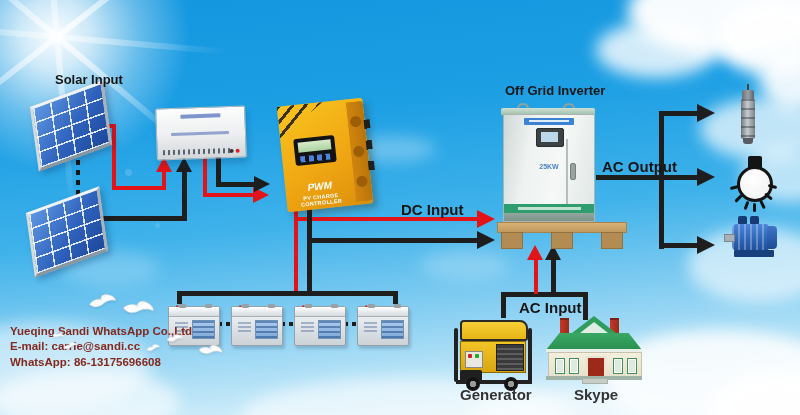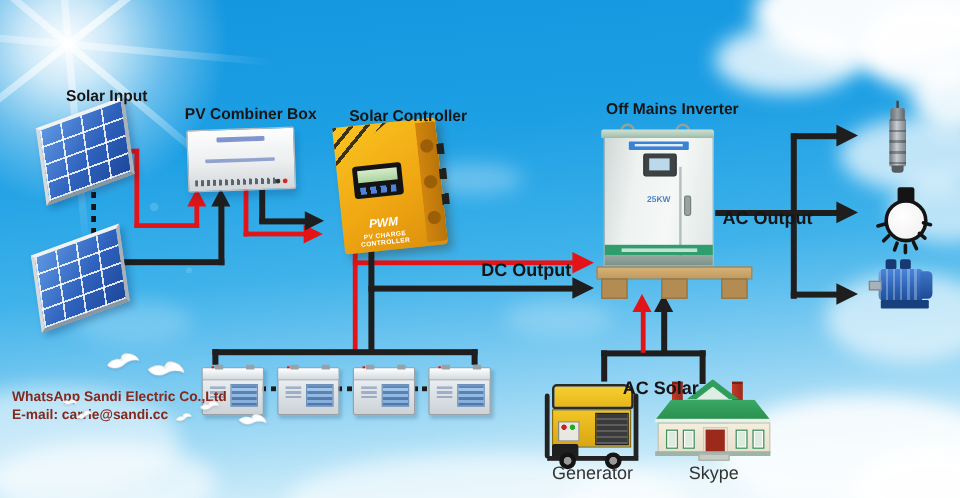--- a/index.html
+++ b/index.html
@@ -22,22 +22,22 @@
   .ar{position:absolute;width:0;height:0;}
   .ar-r-red{border-top:8px solid transparent;border-bottom:8px solid transparent;border-left:16px solid #e31418;}
   .ar-r-blk{border-top:8px solid transparent;border-bottom:8px solid transparent;border-left:16px solid #1e1e1e;}
   .ar-u-red{border-left:8px solid transparent;border-right:8px solid transparent;border-bottom:15px solid #e31418;}
   .ar-u-blk{border-left:8px solid transparent;border-right:8px solid transparent;border-bottom:15px solid #1e1e1e;}
   .big{border-top-width:9px;border-bottom-width:9px;border-left-width:18px;}
   .dots{position:absolute;background:repeating-linear-gradient(180deg,#151515 0 5px,transparent 5px 10px);}
   .bdash{position:absolute;height:4px;background:repeating-linear-gradient(90deg,#1c1c1c 0 4px,transparent 4px 8px);}
   
   .lbl{position:absolute;font:700 13px "Liberation Sans",sans-serif;color:#161616;white-space:nowrap;z-index:6;}
-  .lbl.flow{font-size:15px;margin-top:16px;}
-  .lbl.load{font-size:15px;font-weight:400;color:#333;}
+  .lbl.flow{font-size:15px;}
+  .lbl.load{font-size:15px;font-weight:700;color:#333;}
   .title{position:absolute;left:282px;top:30px;width:360px;text-align:center;
     font:700 30px "Liberation Sans",sans-serif;letter-spacing:.3px;color:#32282a;z-index:6;white-space:nowrap;}
   .contact{position:absolute;left:10px;top:324px;z-index:6;font:700 11.5px "Liberation Sans",sans-serif;
     color:#84291e;line-height:15.3px;white-space:nowrap;}
   
   .panel{position:absolute;width:72px;height:58px;z-index:5;
     border:3px solid;border-color:#f0f2f4 #aab2b8 #8d969c #d5dadd;
     box-shadow:3px 4px 6px rgba(0,20,70,.25);
     background:
       repeating-linear-gradient(90deg,rgba(255,255,255,.85) 0 1.5px,transparent 1.5px 18px),
@@ -386,32 +386,31 @@
   <div class="motor">
     <span class="mot-box" style="left:16px"></span>
     <span class="mot-box" style="left:28px"></span>
     <span class="mot-body"></span>
     <span class="mot-cap"></span>
     <span class="mot-shaft"></span>
     <span class="mot-base"></span>
   </div>
 
   <div class="lbl" style="left:55px;top:72px">Solar Input</div>
-  <div class="lbl" style="left:154px;top:87px">PV Combiner Box</div>
-  <div class="lbl" style="left:291px;top:89px">Solar Controller</div>
-  <div class="lbl" style="left:505px;top:83px">Off Mains Inverter</div>
-  <div class="lbl flow" style="left:401px;top:201px">DC Output</div>
+  <div class="lbl" style="left:505px;top:83px">Off Grid Inverter</div>
+  <div class="lbl flow" style="left:401px;top:201px">DC Input</div>
   <div class="lbl flow" style="left:602px;top:158px">AC Output</div>
-  <div class="lbl flow" style="left:519px;top:299px">AC Solar</div>
+  <div class="lbl flow" style="left:519px;top:299px">AC Input</div>
   <div class="lbl load" style="left:460px;top:386px">Generator</div>
   <div class="lbl load" style="left:574px;top:386px">Skype</div>
 
   <div class="contact">
-    <div>WhatsApp Sandi Electric Co.,Ltd</div>
+    <div>Yueqing Sandi WhatsApp Co.,Ltd</div>
     <div>E-mail: carrie@sandi.cc</div>
+    <div>WhatsApp: 86-13175696608</div>
   </div>
 
   <svg width="0" height="0" style="position:absolute">
     <defs>
       <g id="doveShape">
         <path d="M1 9 C6 4 11 4 15 6 C13 2 17 0 21 1 C26 2 30 6 30 9 C25 7 20 8 17 10 C12 14 5 14 1 9 Z"></path>
         <path d="M13 6 C14 3 18 0 22 1 C19 2 16 4 15 7 Z" opacity=".7"></path>
       </g>
     </defs>
   </svg>

